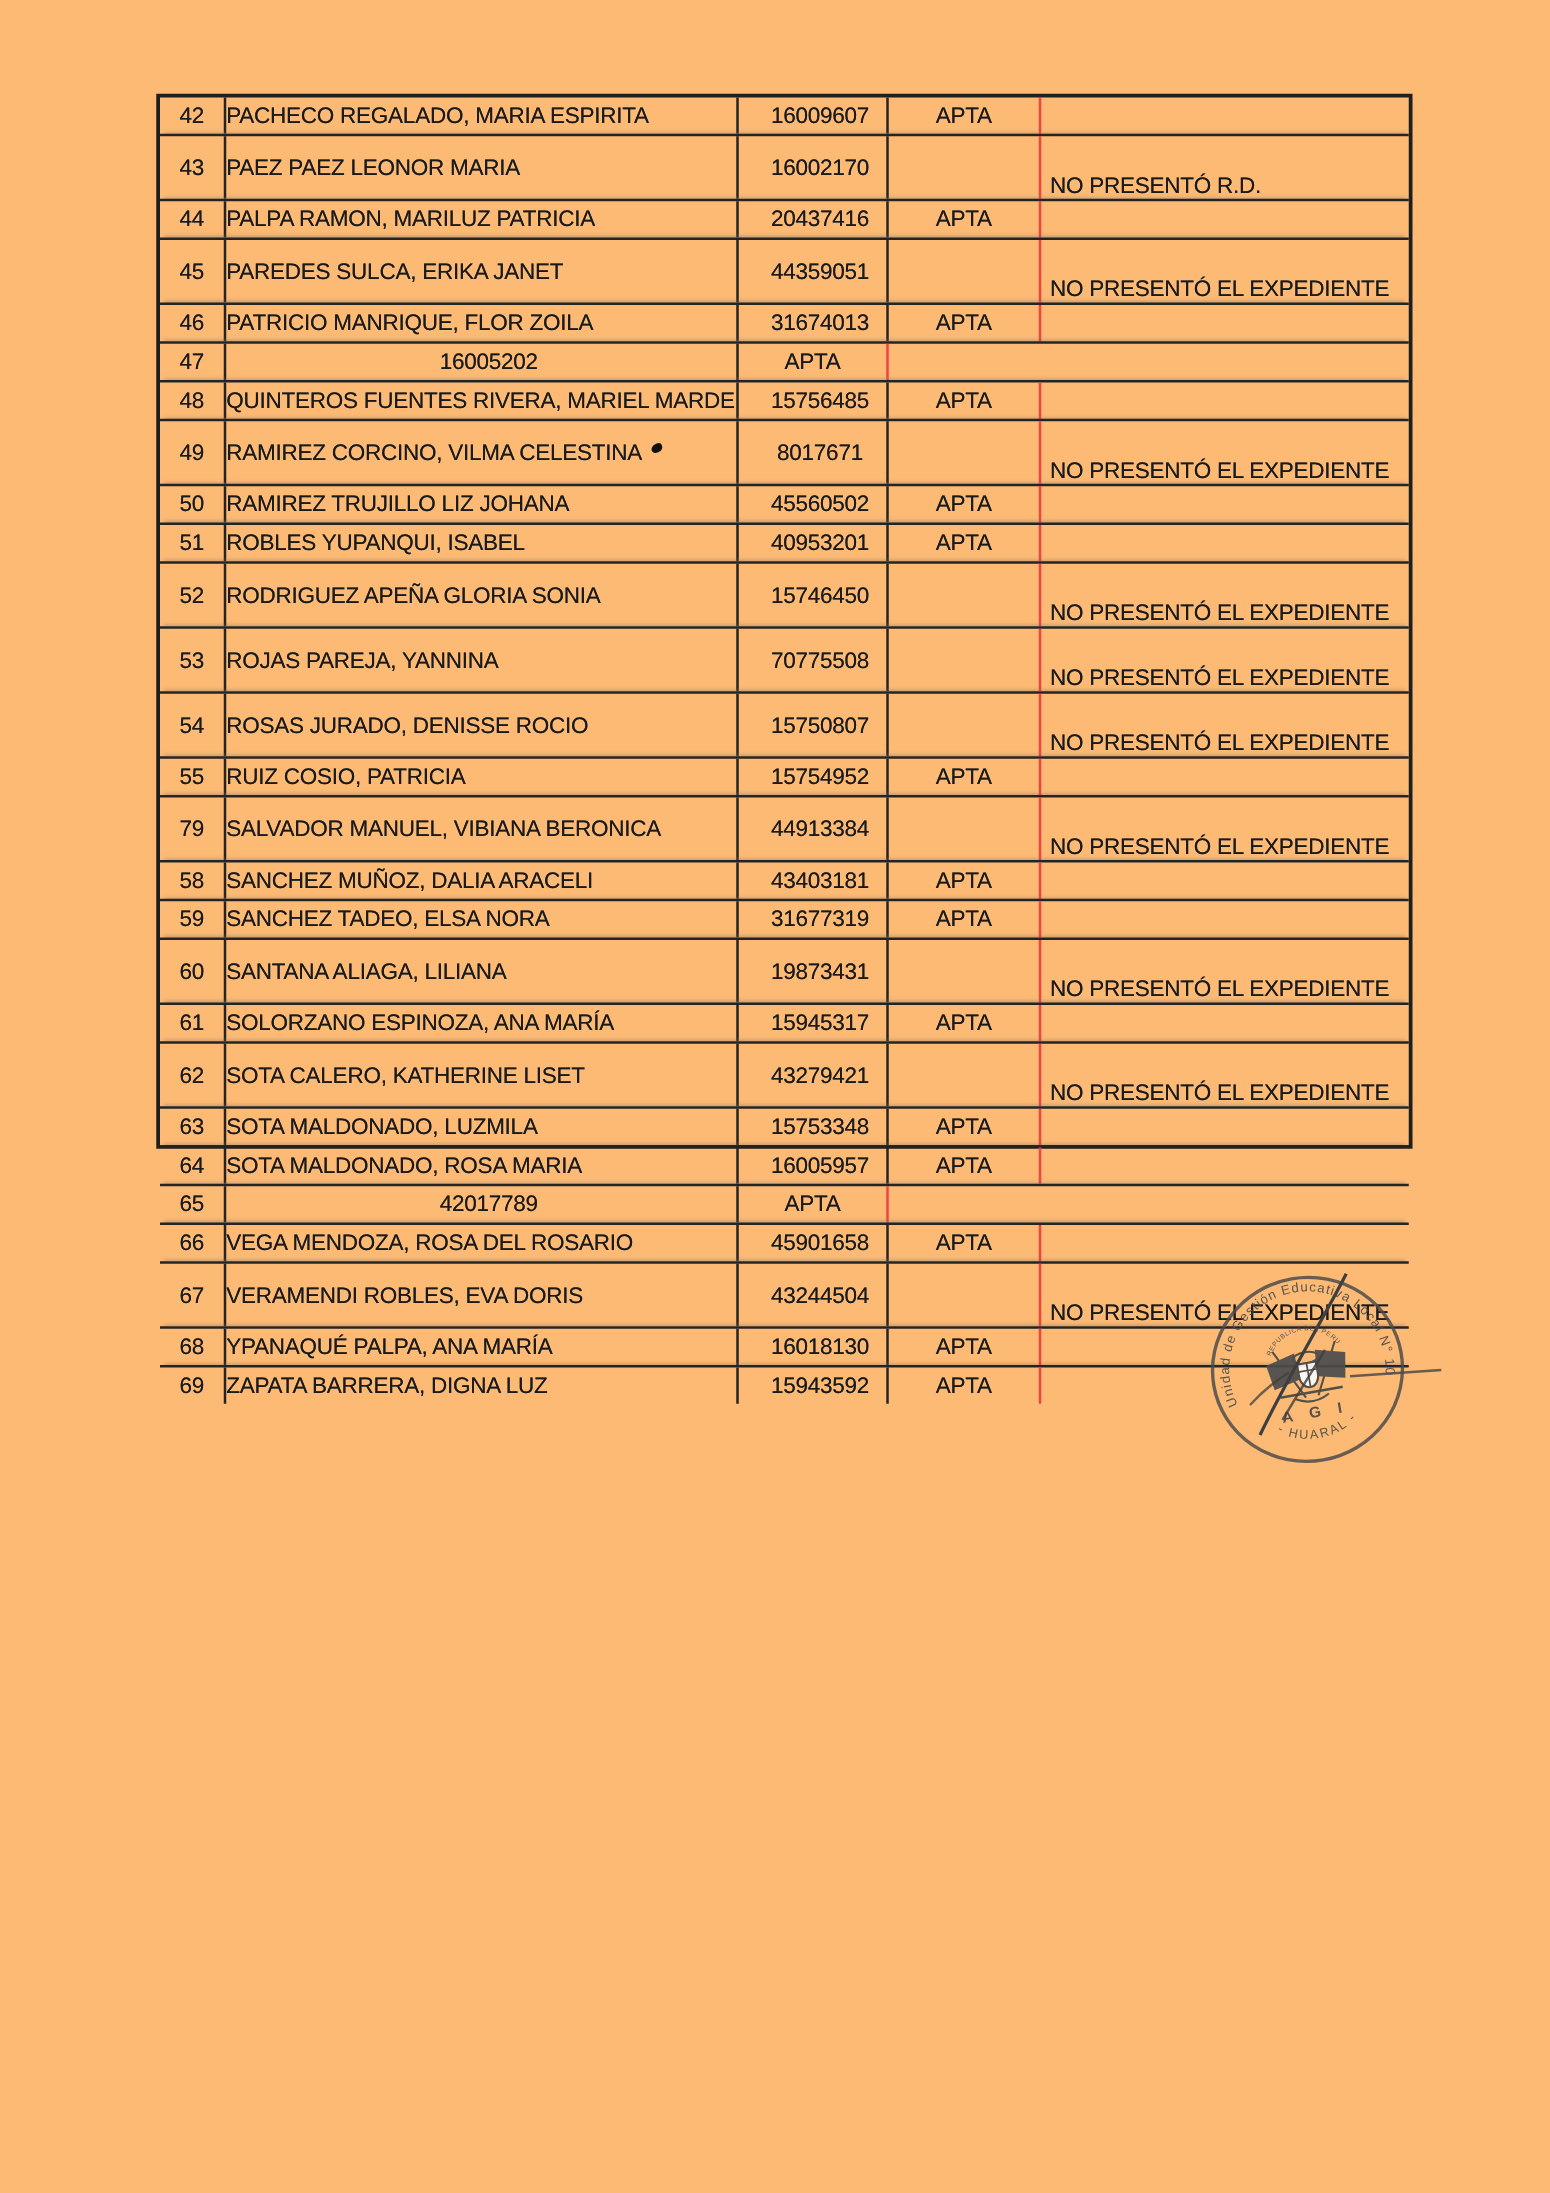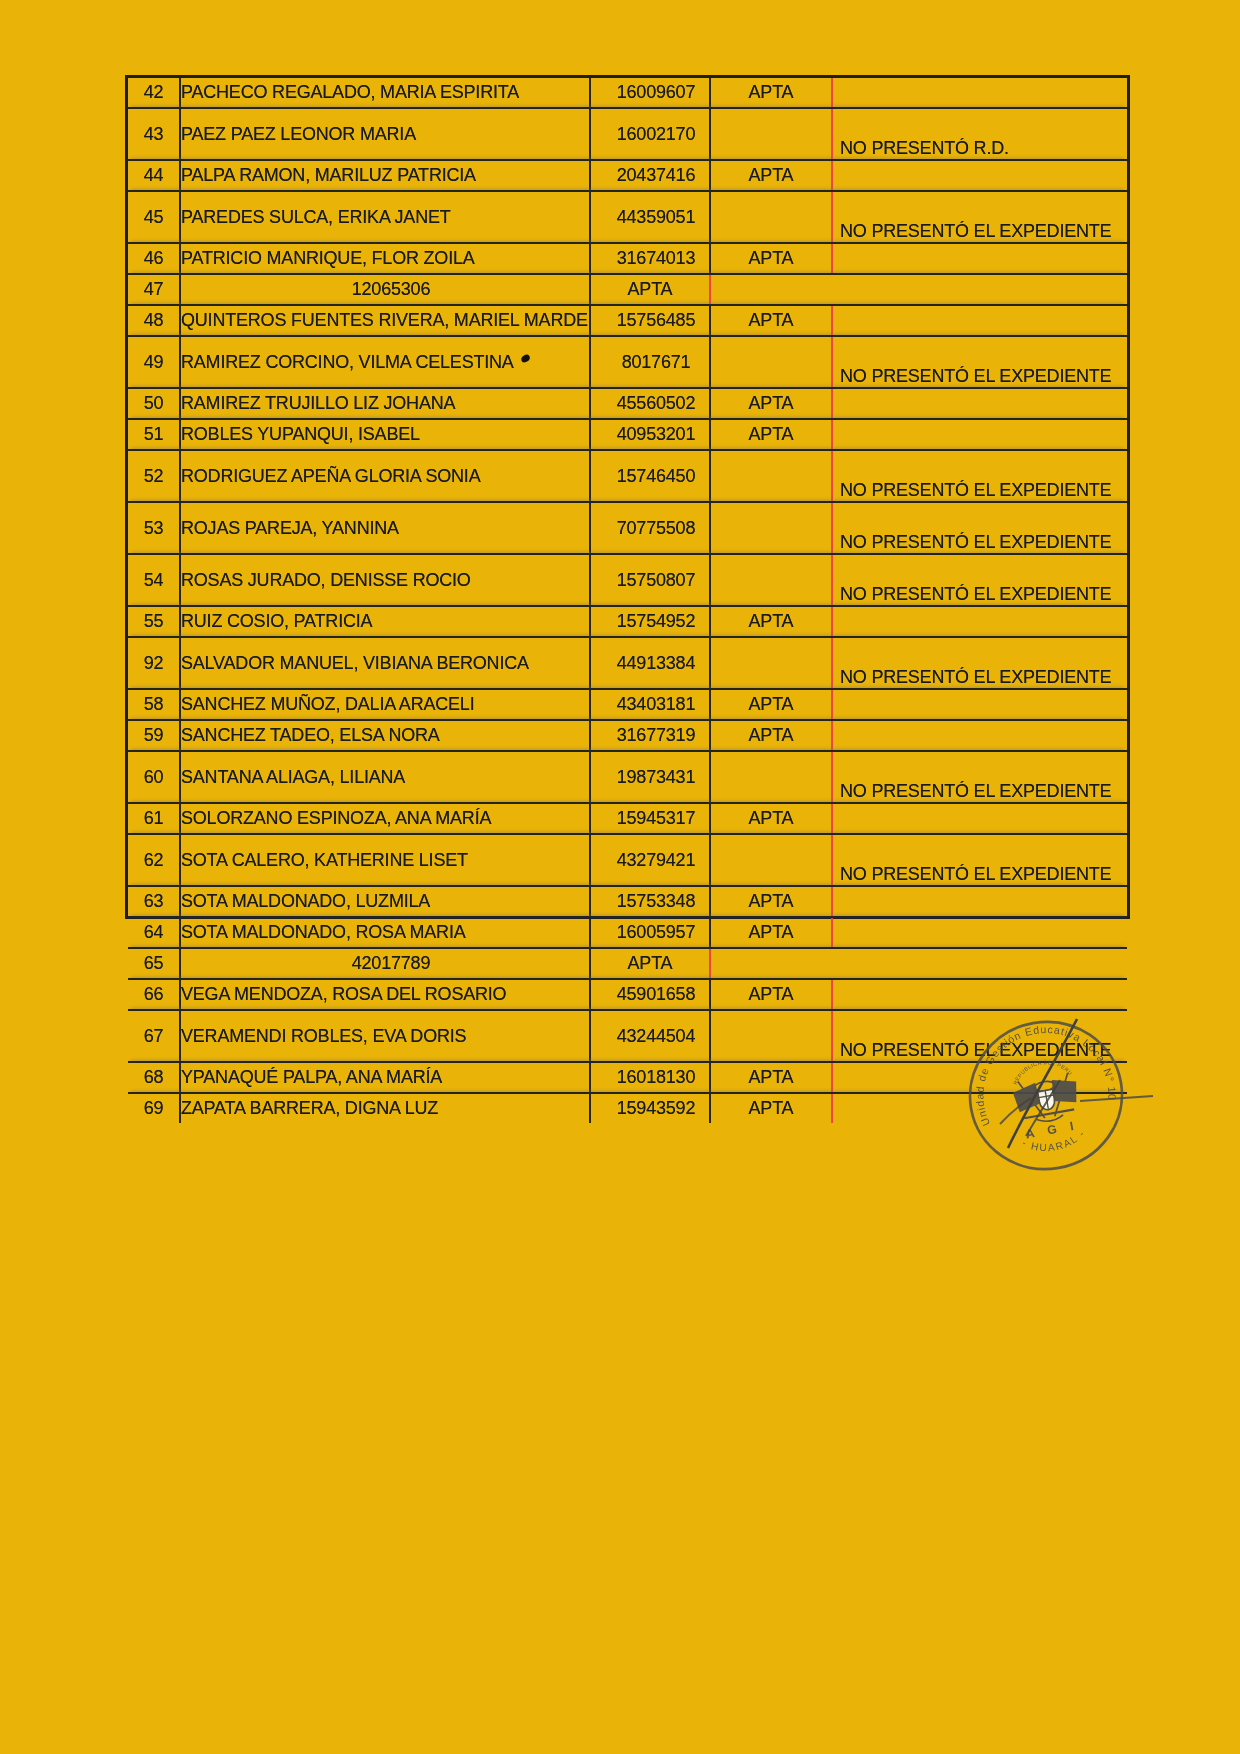--- a/index.html
+++ b/index.html
@@ -1,19 +1,19 @@
 <!DOCTYPE html>
 <html><head>
 <meta charset="utf-8">
 <style>
   html,body{margin:0;padding:0;background:#e8e8e8;}
   .page{
     position:relative;
     width:1240px;height:1754px;
-    background:#eab308;
+    background:#fdba74;
     margin:0 auto;
     overflow:hidden;
     font-family:"Liberation Sans","DejaVu Sans",sans-serif;
     color:#161616;
   }
   
   .doc-table{
     position:absolute;
     left:125px;top:75px;
     width:1005px;height:844px;
@@ -106,21 +106,21 @@
   <div class="row">
     <div class="cell c-num">46</div>
     <div class="cell c-name">PATRICIO MANRIQUE, FLOR ZOILA</div>
     <div class="cell c-dni">31674013</div>
     <div class="cell c-status">APTA</div>
     <div class="cell c-obs"></div>
   </div>
 
   <div class="row">
     <div class="cell c-num">47</div>
-    <div class="cell c-dni">12065306</div>
+    <div class="cell c-dni">16005202</div>
     <div class="cell c-status">APTA</div>
     <div class="cell c-obs"></div>
   </div>
 
   <div class="row">
     <div class="cell c-num">48</div>
     <div class="cell c-name">QUINTEROS FUENTES RIVERA, MARIEL MARDE</div>
     <div class="cell c-dni">15756485</div>
     <div class="cell c-status">APTA</div>
     <div class="cell c-obs"></div>
@@ -177,21 +177,21 @@
   <div class="row">
     <div class="cell c-num">55</div>
     <div class="cell c-name">RUIZ COSIO, PATRICIA</div>
     <div class="cell c-dni">15754952</div>
     <div class="cell c-status">APTA</div>
     <div class="cell c-obs"></div>
   </div>
 
 
   <div class="row">
-    <div class="cell c-num">92</div>
+    <div class="cell c-num">79</div>
     <div class="cell c-name">SALVADOR MANUEL, VIBIANA BERONICA</div>
     <div class="cell c-dni">44913384</div>
     <div class="cell c-status"></div>
     <div class="cell c-obs">NO PRESENTÓ EL EXPEDIENTE</div>
   </div>
 
   <div class="row">
     <div class="cell c-num">58</div>
     <div class="cell c-name">SANCHEZ MUÑOZ, DALIA ARACELI</div>
     <div class="cell c-dni">43403181</div>

